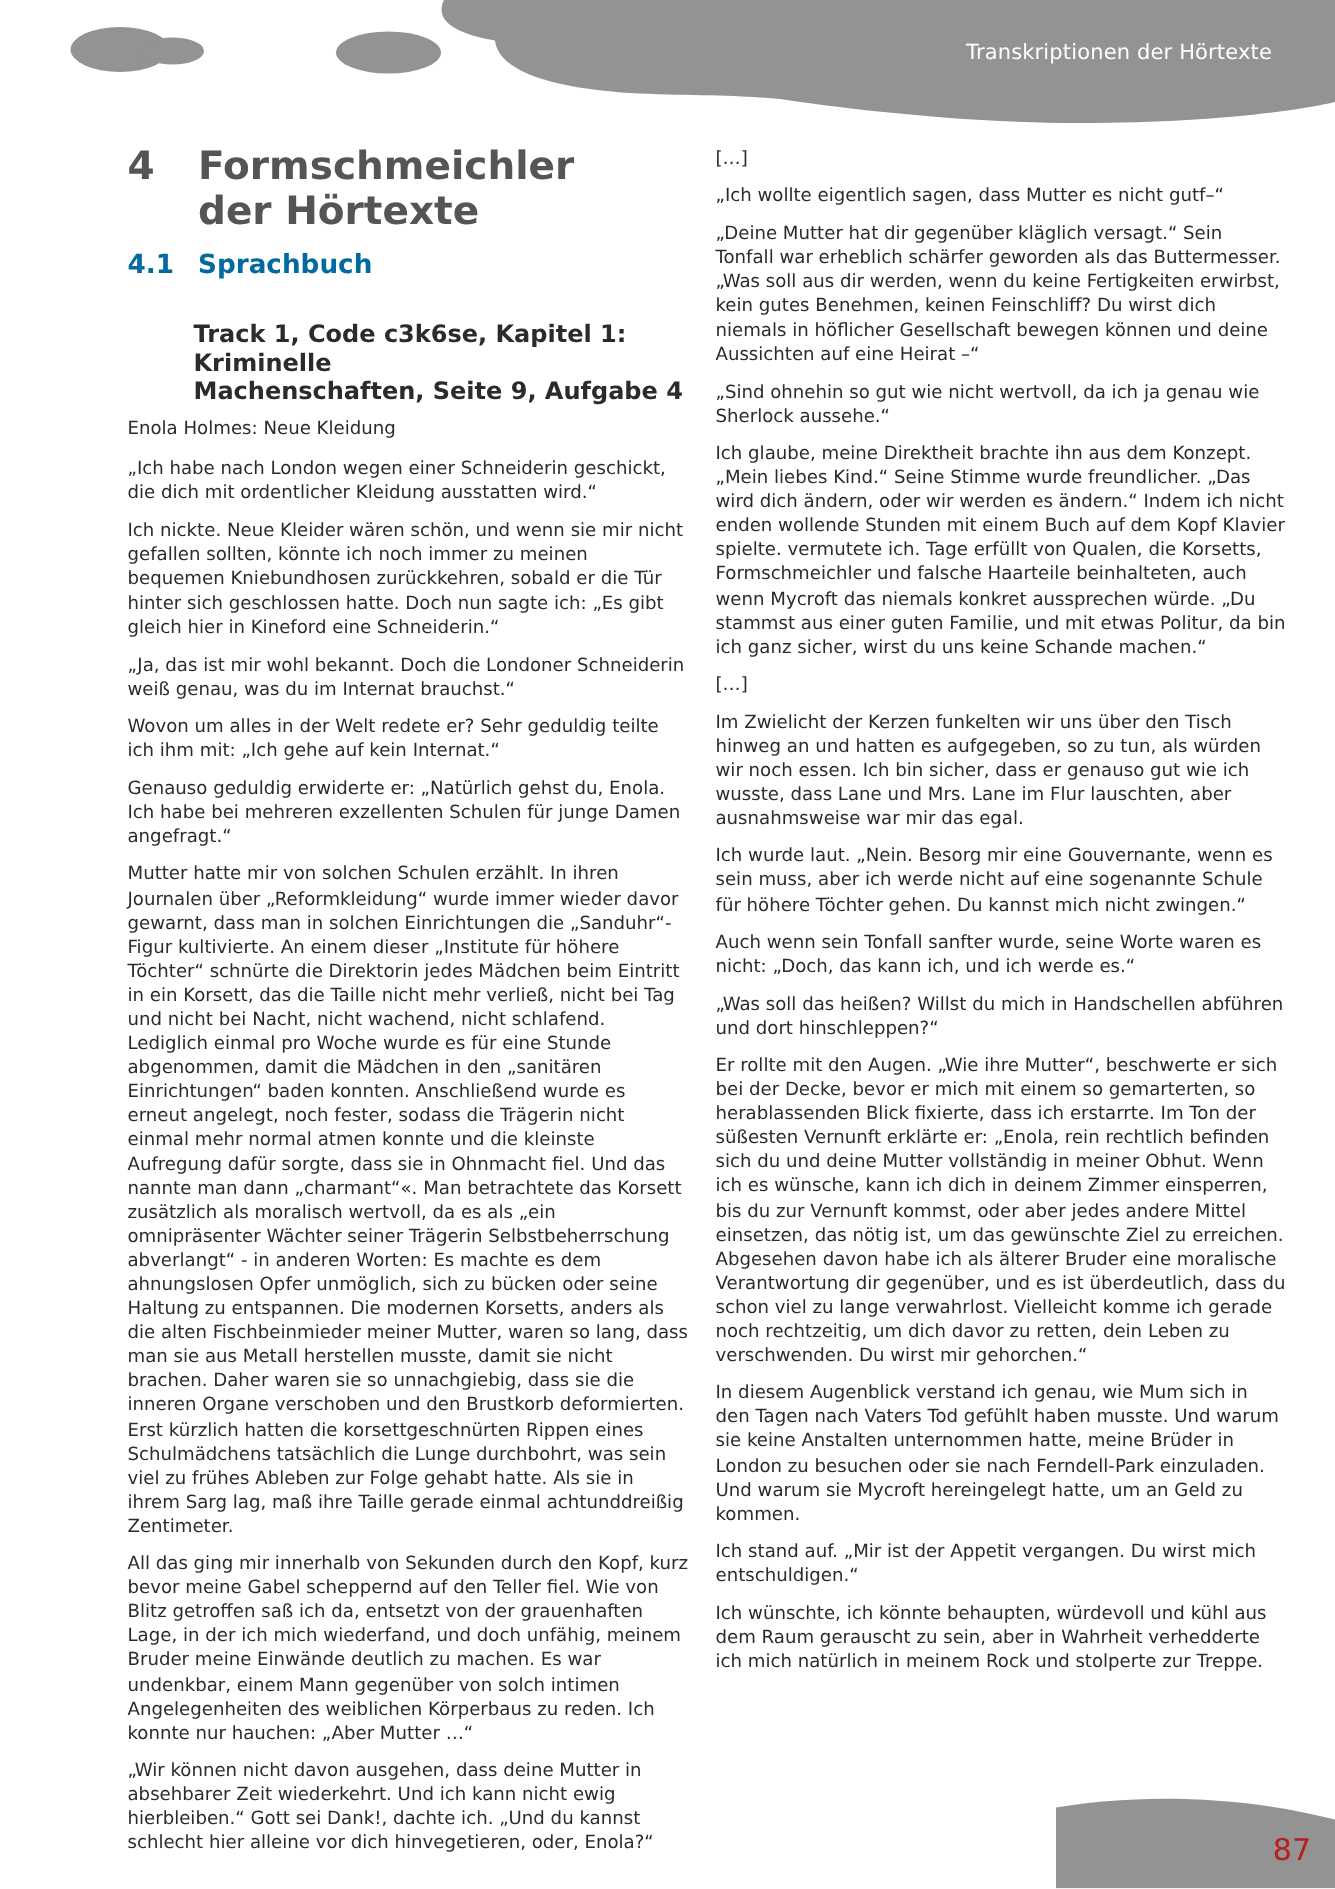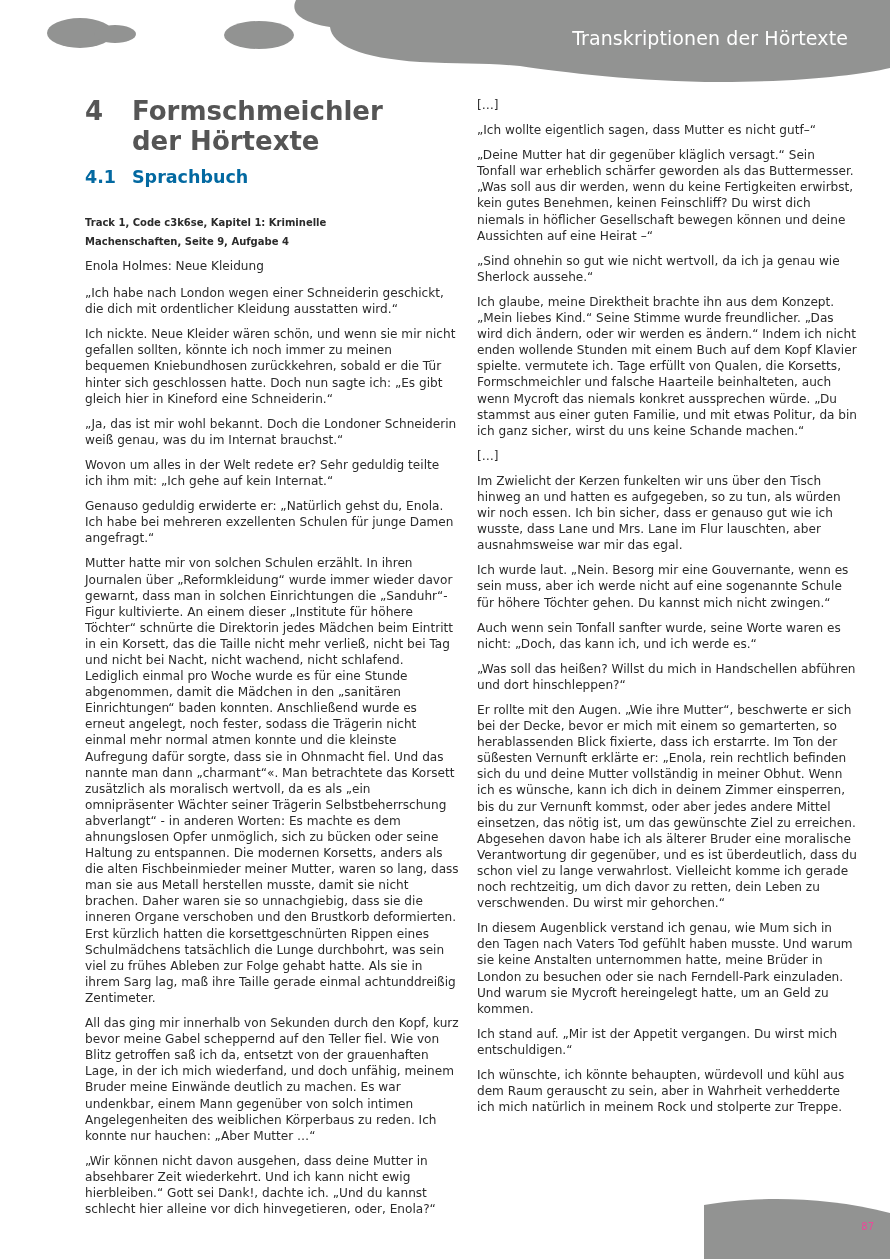--- a/index.html
+++ b/index.html
@@ -19,21 +19,21 @@
       position: absolute;
       left: 0;
       top: 0;
       width: 890px;
       height: 90px;
     }
     .header-title {
       position: absolute;
       right: 42px;
       top: 27px;
-      font-size: 19px;
+      font-size: 14px;
       color: #ffffff;
       letter-spacing: 0.1px;
     }
     .col {
       position: absolute;
       top: 96px;
       font-size: 12.1px;
       line-height: 16.1px;
     }
     .col-left { left: 85px; width: 375px; }
@@ -51,23 +51,24 @@
       display: flex;
       font-weight: bold;
       font-size: 17.5px;
       line-height: 22px;
       color: #0369a1;
       margin-bottom: 25px;
     }
     .section .num { width: 47px; }
     .track {
       font-weight: bold;
-      font-size: 10px;
+      font-size: 16px;
       line-height: 19px;
       margin-bottom: 7px;
+      margin-left: 44px;
     }
     .subtitle {
       margin-bottom: 11px;
     }
     p {
       margin: 0 0 9px 0;
       text-align: left;
     }
     .footer-text {
       position: absolute;
@@ -82,22 +83,22 @@
       position: absolute;
       left: 700px;
       top: 1195px;
       width: 190px;
       height: 64px;
     }
     .page-number {
       position: absolute;
       right: 16px;
       top: 1221px;
-      font-size: 10px;
-      color: #ec4899;
+      font-size: 20px;
+      color: #b91c1c;
     }
   </style>
 </head>
 <body>
 
 <svg class="header-deco" viewBox="0 0 890 90" xmlns="http://www.w3.org/2000/svg">
   <ellipse cx="80" cy="33" rx="33" ry="15" fill="#929392"></ellipse>
   <ellipse cx="115" cy="34" rx="21" ry="9" fill="#929392"></ellipse>
   <ellipse cx="259" cy="35" rx="35" ry="14" fill="#929392"></ellipse>
   <path d="M296,0 C290,12 300,22 330,27 C332,45 360,58 420,62 C460,64 490,63 520,66 C560,72 640,82 720,82 C800,82 860,75 890,68 L890,0 Z" fill="#929392"></path>

